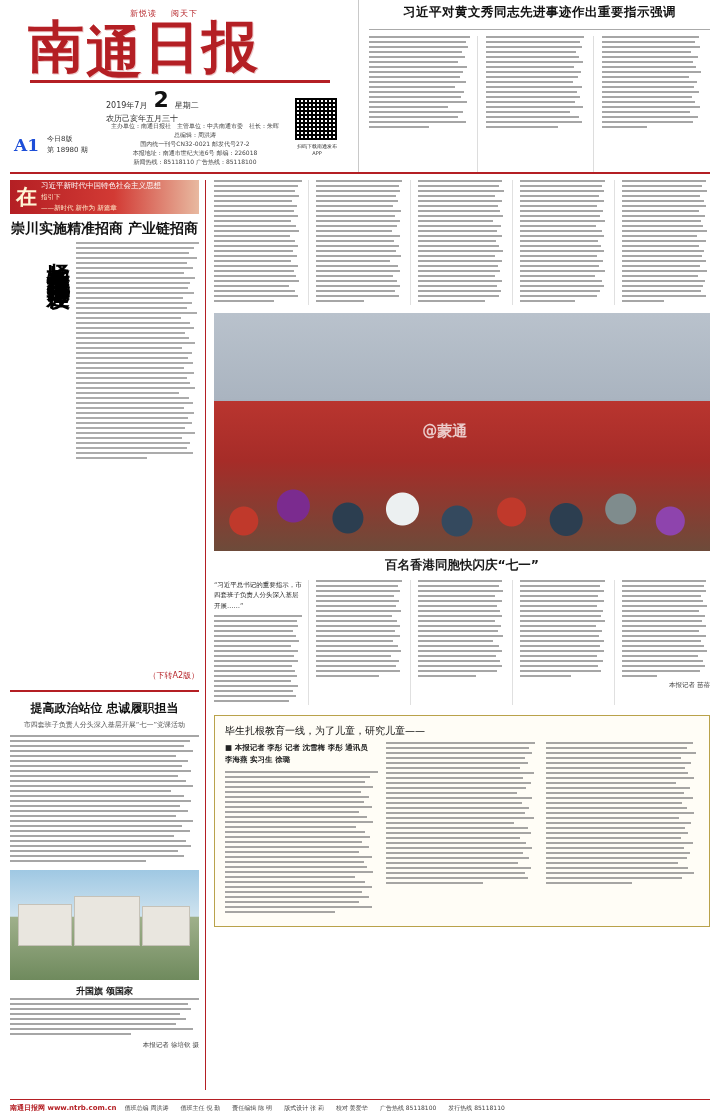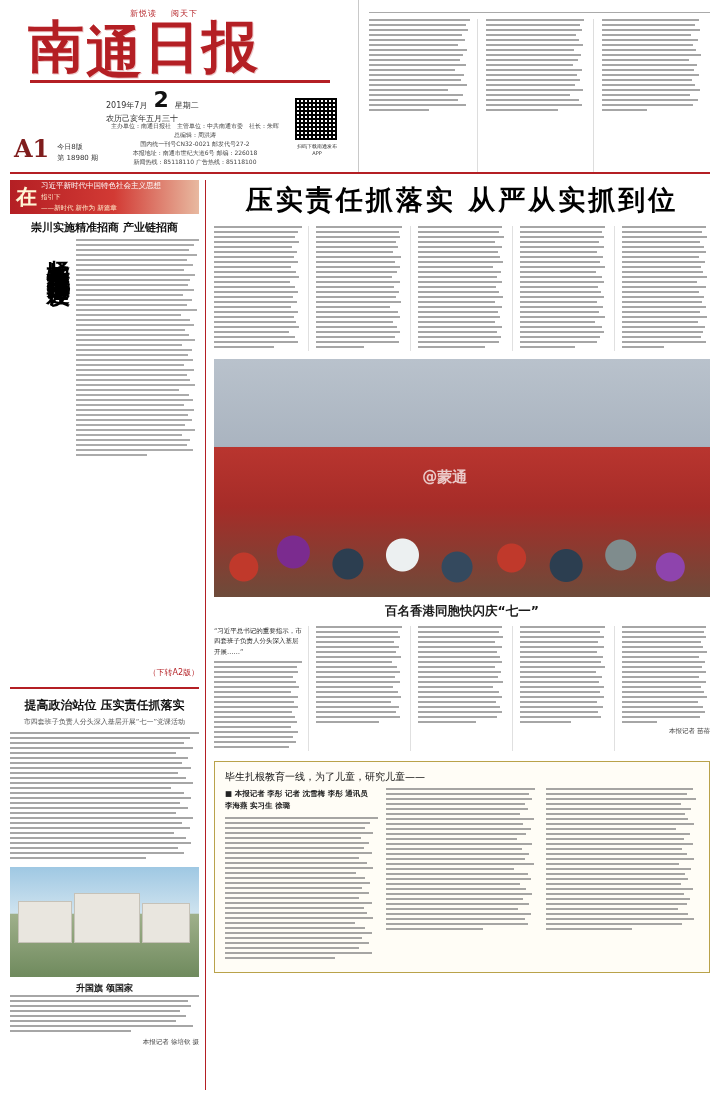--- a/index.html
+++ b/index.html
@@ -84,23 +84,23 @@
   .date-row .dcol {
     line-height: 1.3;
   }
   .issue-block {
     margin: 10px 0 0 4px;
     display: flex;
     align-items: flex-end;
     gap: 8px;
   }
   .issue-a1 {
-    font-size: 24px;
-    font-weight: bold;
-    color: #7f1d1d;
+    font-size: 17px;
+    font-weight: bold;
+    color: #1d4ed8;
     font-family: "DejaVu Serif", "Liberation Serif", serif;
   }
   .issue-meta {
     font-size: 7px;
     line-height: 1.5;
     color: #333;
   }
   .masthead-foot {
     position: absolute;
     left: 100px;
@@ -224,21 +224,21 @@
     font-size: 7.5px;
     line-height: 1.35;
     color: #fff;
   }
   .zai-sub {
     font-size: 6.5px;
     color: #ffe9c9;
     margin-top: 2px;
   }
   .left-sub-title {
-    font-size: 11px;
+    font-size: 14px;
     font-weight: bold;
     text-align: center;
     margin: 6px 0 4px;
     color: #111;
   }
   .left-main {
     display: flex;
     margin-top: 4px;
     height: 420px;
   }
@@ -512,20 +512,21 @@
         <div>新闻热线：85118110  广告热线：85118100</div>
       </div>
 
       <div class="qr">
         <div class="qr-img"></div>
         <div class="qr-cap">扫码下载南通发布APP</div>
       </div>
     </div>
 
     <div class="masthead-right">
+      <div class="lead-kicker">习近平对黄文秀同志先进事迹作出重要指示强调</div>
       <div class="lead-rule"></div>
       <div class="lead-cols" id="lead-cols">
           <div class="lead-col">
             <div class="tl thin" style="width: 100%;"></div>
             <div class="tl thin" style="width: 96%;"></div>
             <div class="tl thin" style="width: 98%;"></div>
             <div class="tl thin" style="width: 92%;"></div>
             <div class="tl thin" style="width: 95%;"></div>
             <div class="tl thin" style="width: 88%;"></div>
             <div class="tl thin" style="width: 97%;"></div>
@@ -650,21 +651,21 @@
             <div class="tl thin" style="width: 90%;"></div>
             <div class="tl thin" style="width: 95%;"></div>
             <div class="tl thin" style="width: 58%;"></div>
           </div>
       </div>
 
       <div class="note-red">（下转A2版）</div>
 
       <div class="hr-red"></div>
 
-      <div class="sec2-title">提高政治站位  压实责任抓落实</div>
+      <div class="sec2-title">提高政治站位  忠诚履职担当</div>
       <div class="sec2-sub">市四套班子负责人分头深入基层开展“七一”党课活动</div>
       <div id="left-sec2">
           <div class="tl thin" style="width: 100%;"></div>
           <div class="tl thin" style="width: 95%;"></div>
           <div class="tl thin" style="width: 92%;"></div>
           <div class="tl thin" style="width: 97%;"></div>
           <div class="tl thin" style="width: 88%;"></div>
           <div class="tl thin" style="width: 94%;"></div>
           <div class="tl thin" style="width: 91%;"></div>
           <div class="tl thin" style="width: 96%;"></div>
@@ -702,21 +703,20 @@
           <div class="tl thin" style="width: 93%;"></div>
           <div class="tl thin" style="width: 88%;"></div>
           <div class="tl thin" style="width: 97%;"></div>
           <div class="tl thin" style="width: 64%;"></div>
         </div>
       <div class="byline">本报记者 徐培钦 摄</div>
     </div>
 
     <div class="col-right">
 
-      <div class="r-headline">压实责任抓落实  从严从实抓到位</div>
       <div class="r-cols" id="main-cols">
           <div class="r-col">
             <div class="tl thin" style="width: 100%;"></div>
             <div class="tl thin" style="width: 95%;"></div>
             <div class="tl thin" style="width: 92%;"></div>
             <div class="tl thin" style="width: 97%;"></div>
             <div class="tl thin" style="width: 89%;"></div>
             <div class="tl thin" style="width: 94%;"></div>
             <div class="tl thin" style="width: 91%;"></div>
             <div class="tl thin" style="width: 96%;"></div>
@@ -1071,14 +1071,26 @@
                   <div class="tl thin" style="width: 56%;"></div>
                 </div>
             </div>
           </div>
         </div>
       </div>
 
     </div>
   </div>
 
+  <div class="footer">
+    <span class="footer-logo">南通日报网  www.ntrb.com.cn</span>
+    <span class="footer-items" id="footer-items">
+        <span>值班总编  周洪涛</span>
+        <span>值班主任  倪 勤</span>
+        <span>责任编辑  陈 明</span>
+        <span>版式设计  张 莉</span>
+        <span>校对  姜爱华</span>
+        <span>广告热线  85118100</span>
+        <span>发行热线  85118110</span>
+      </span>
+  </div>
 
 </div>
 
 </body></html>

